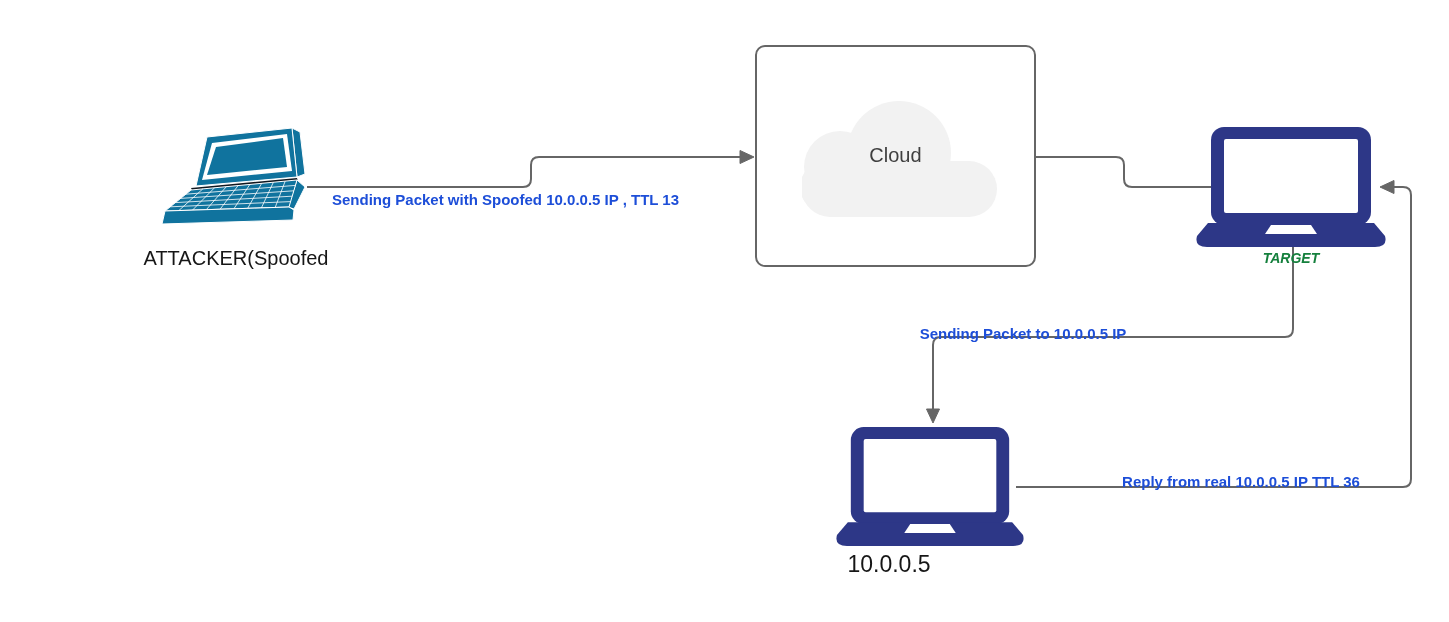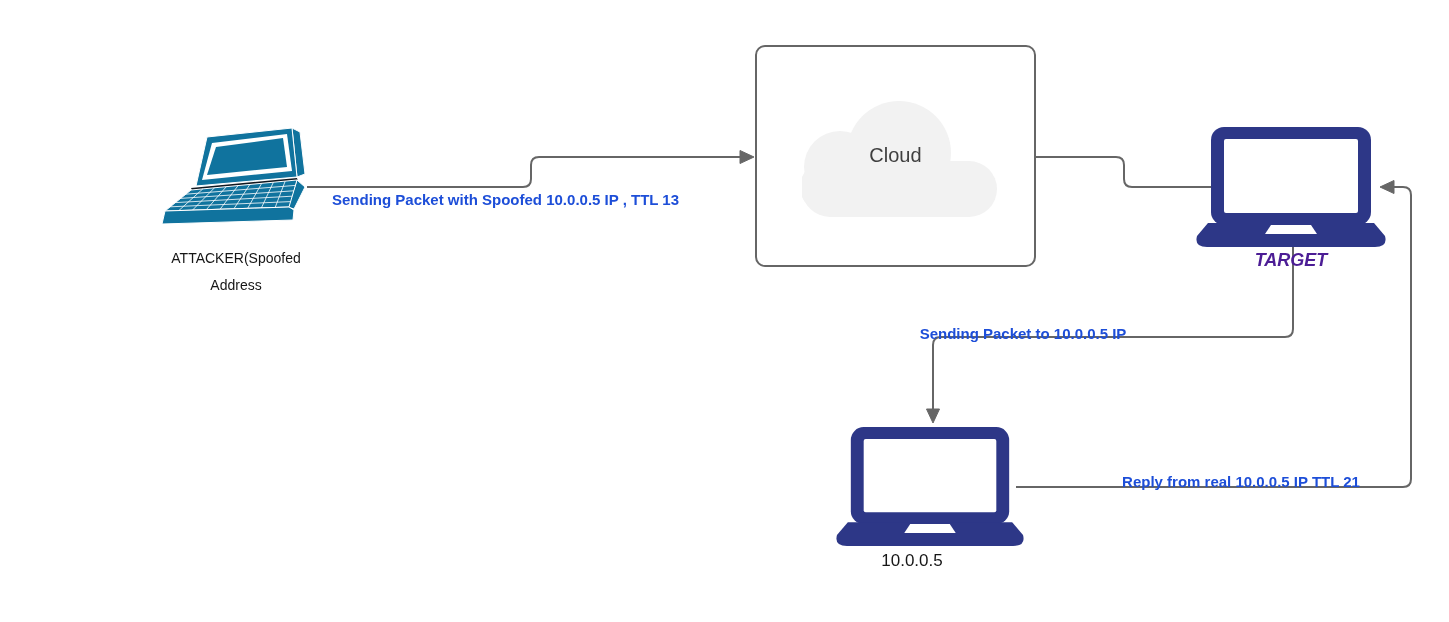--- a/index.html
+++ b/index.html
@@ -32,23 +32,23 @@
   
   .edge-label{
     position:absolute;z-index:3;white-space:nowrap;
     font-size:15px;font-weight:bold;color:#1d4ed8;
   }
   .edge-label.centered{transform:translateX(-50%);}
   
   .node-label{
     position:absolute;z-index:3;color:#161616;text-align:center;
   }
-  .attacker-label{left:95px;top:245px;width:200px;font-size:14px;line-height:27px;}
-  .target-label{left:1250px;top:250px;transform:translateX(-50%);font-size:18px;font-weight:bold;font-style:italic;color:#4c1d95;}
-  .realhost-label{left:871px;top:551px;transform:translateX(-50%);font-size:17px;}
+  .attacker-label{left:95px;top:245px;width:200px;font-size:20px;line-height:27px;}
+  .target-label{left:1250px;top:250px;transform:translateX(-50%);font-size:14px;font-weight:bold;font-style:italic;color:#15803d;}
+  .realhost-label{left:848px;top:551px;transform:translateX(-50%);font-size:23px;}
 </style>
 </head>
 <body>
 
 <div class="canvas">
 
   <svg width="0" height="0" style="position:absolute" aria-hidden="true">
     <defs>
       <g id="navy-laptop">
         <rect x="17" y="1" width="160" height="98" rx="13" fill="#2d3787"></rect>
@@ -120,24 +120,23 @@
   </svg>
 
   <svg class="node-svg" style="left:793px;top:426px" width="192" height="121" viewBox="0 0 194 122">
     <use href="#navy-laptop"></use>
   </svg>
 
   <div class="edge-label" style="left:291px;top:191px">Sending Packet with Spoofed 10.0.0.5 IP , TTL 13</div>
 
   <div class="edge-label centered" style="left:982px;top:325px">Sending Packet to 10.0.0.5 IP</div>
 
-  <div class="edge-label centered" style="left:1200px;top:473px">Reply from real 10.0.0.5 IP TTL 21</div>
+  <div class="edge-label centered" style="left:1200px;top:473px">Reply from real 10.0.0.5 IP TTL 36</div>
 
   <div class="node-label attacker-label">
     <div>ATTACKER(Spoofed</div>
-    <div>Address</div>
   </div>
 
   <div class="node-label target-label">TARGET</div>
 
   <div class="node-label realhost-label">10.0.0.5</div>
 
 </div>
 
 </body></html>

